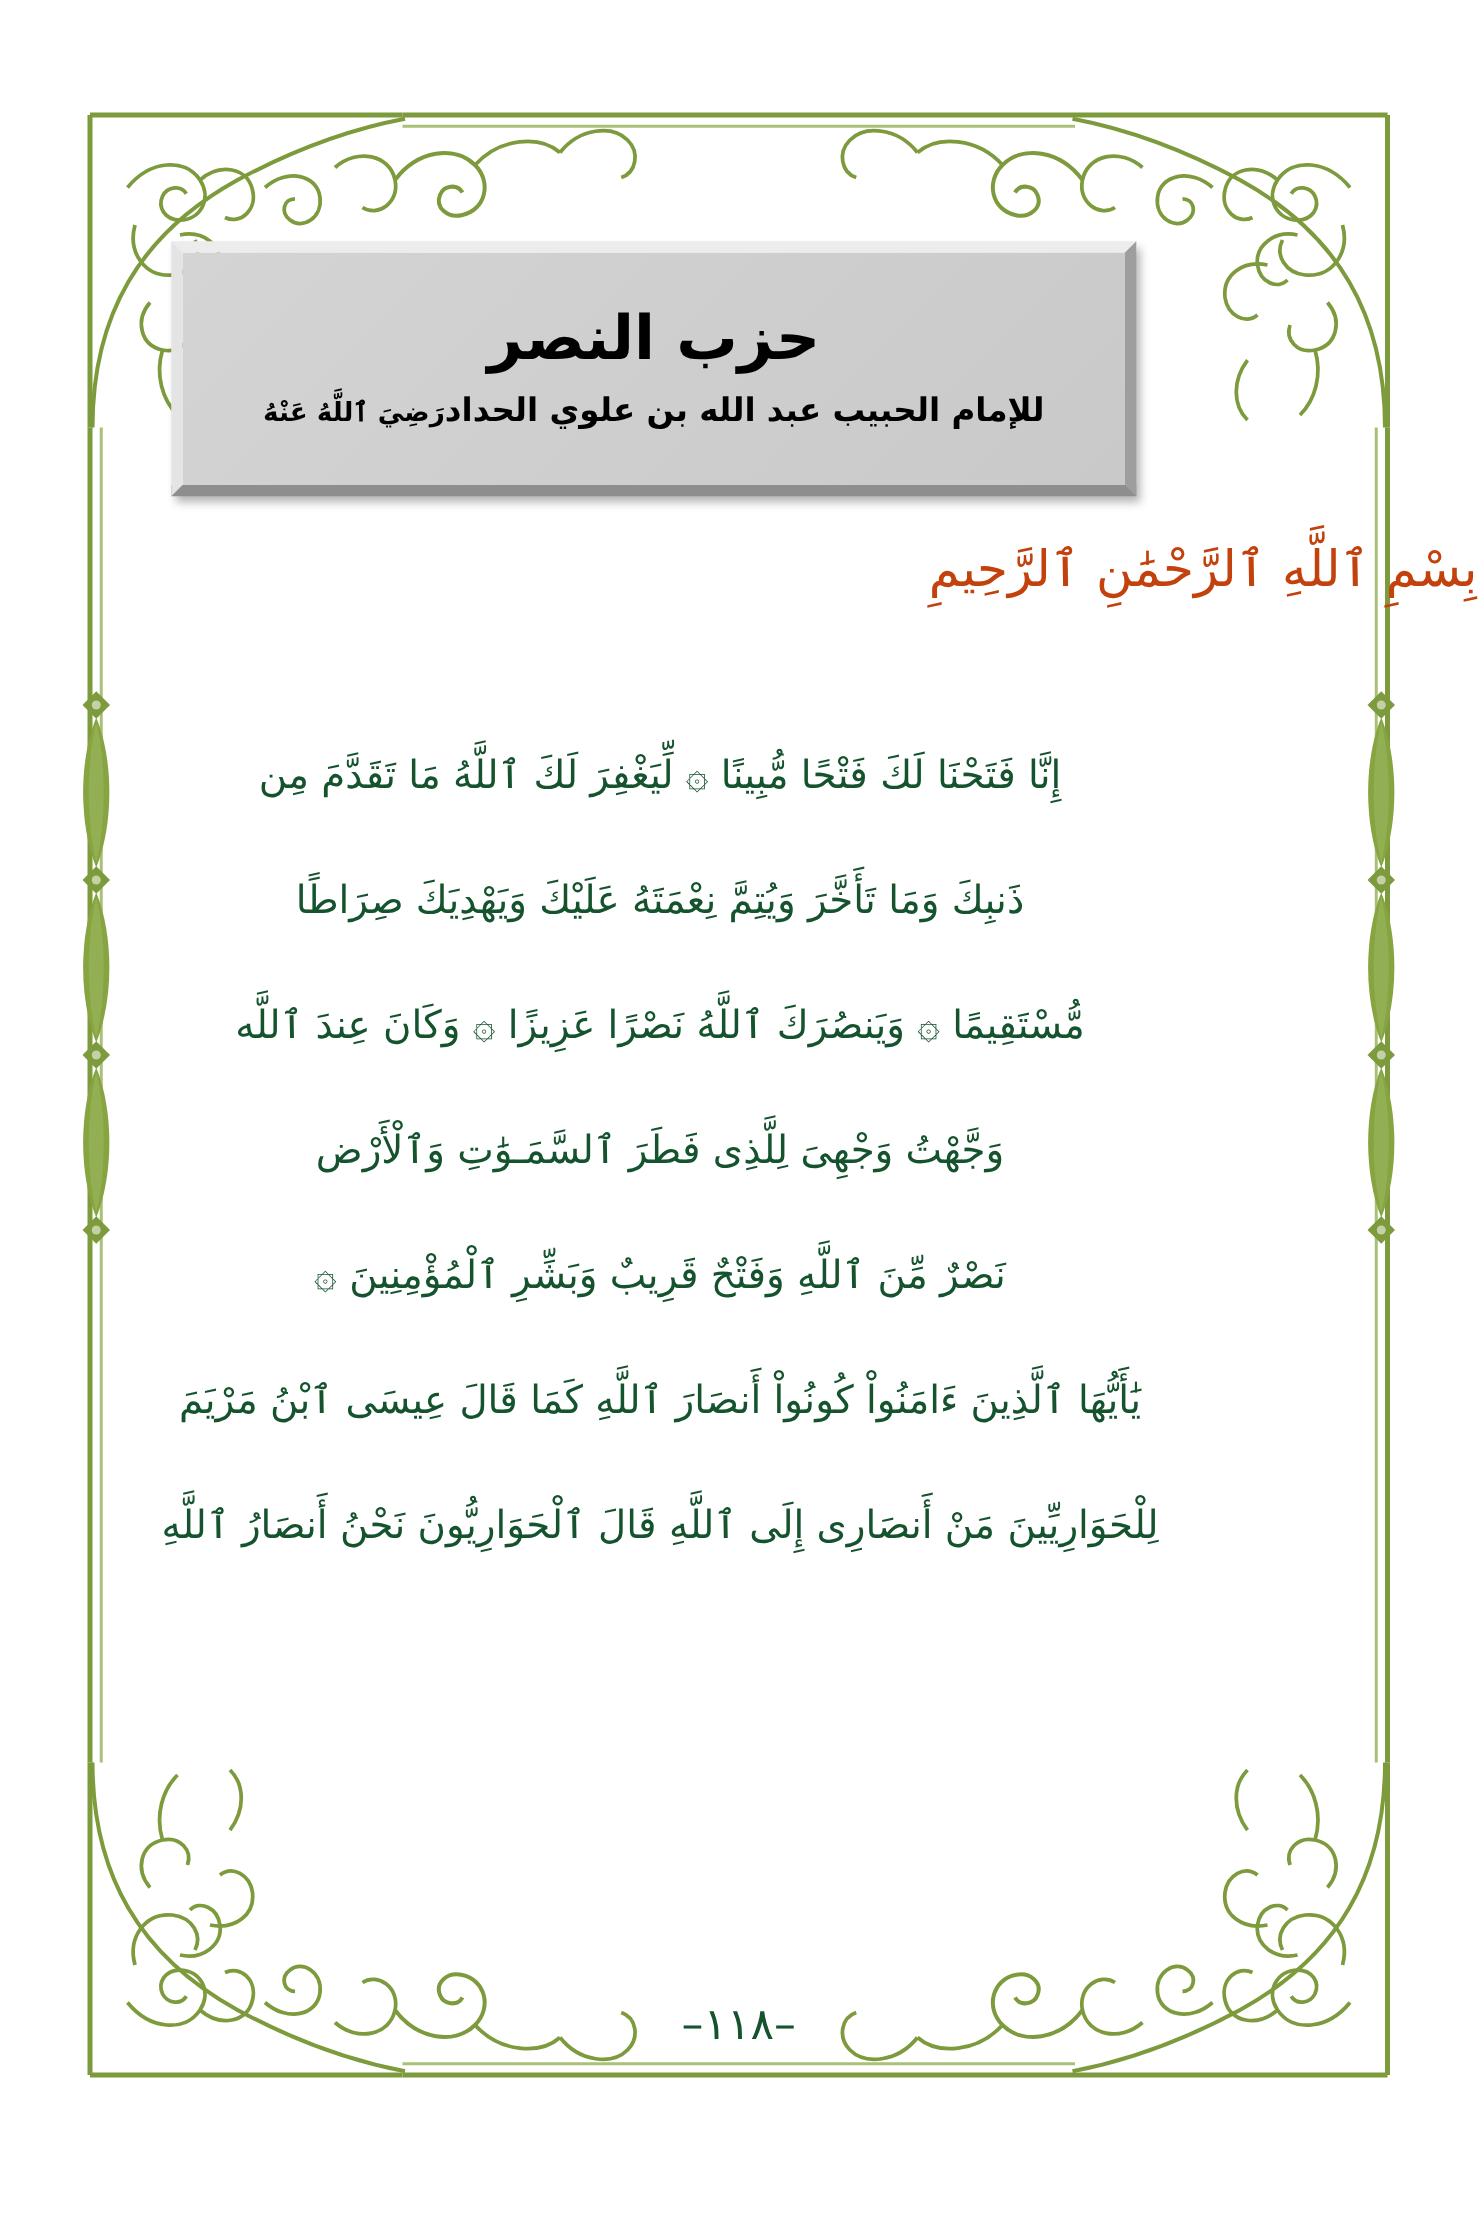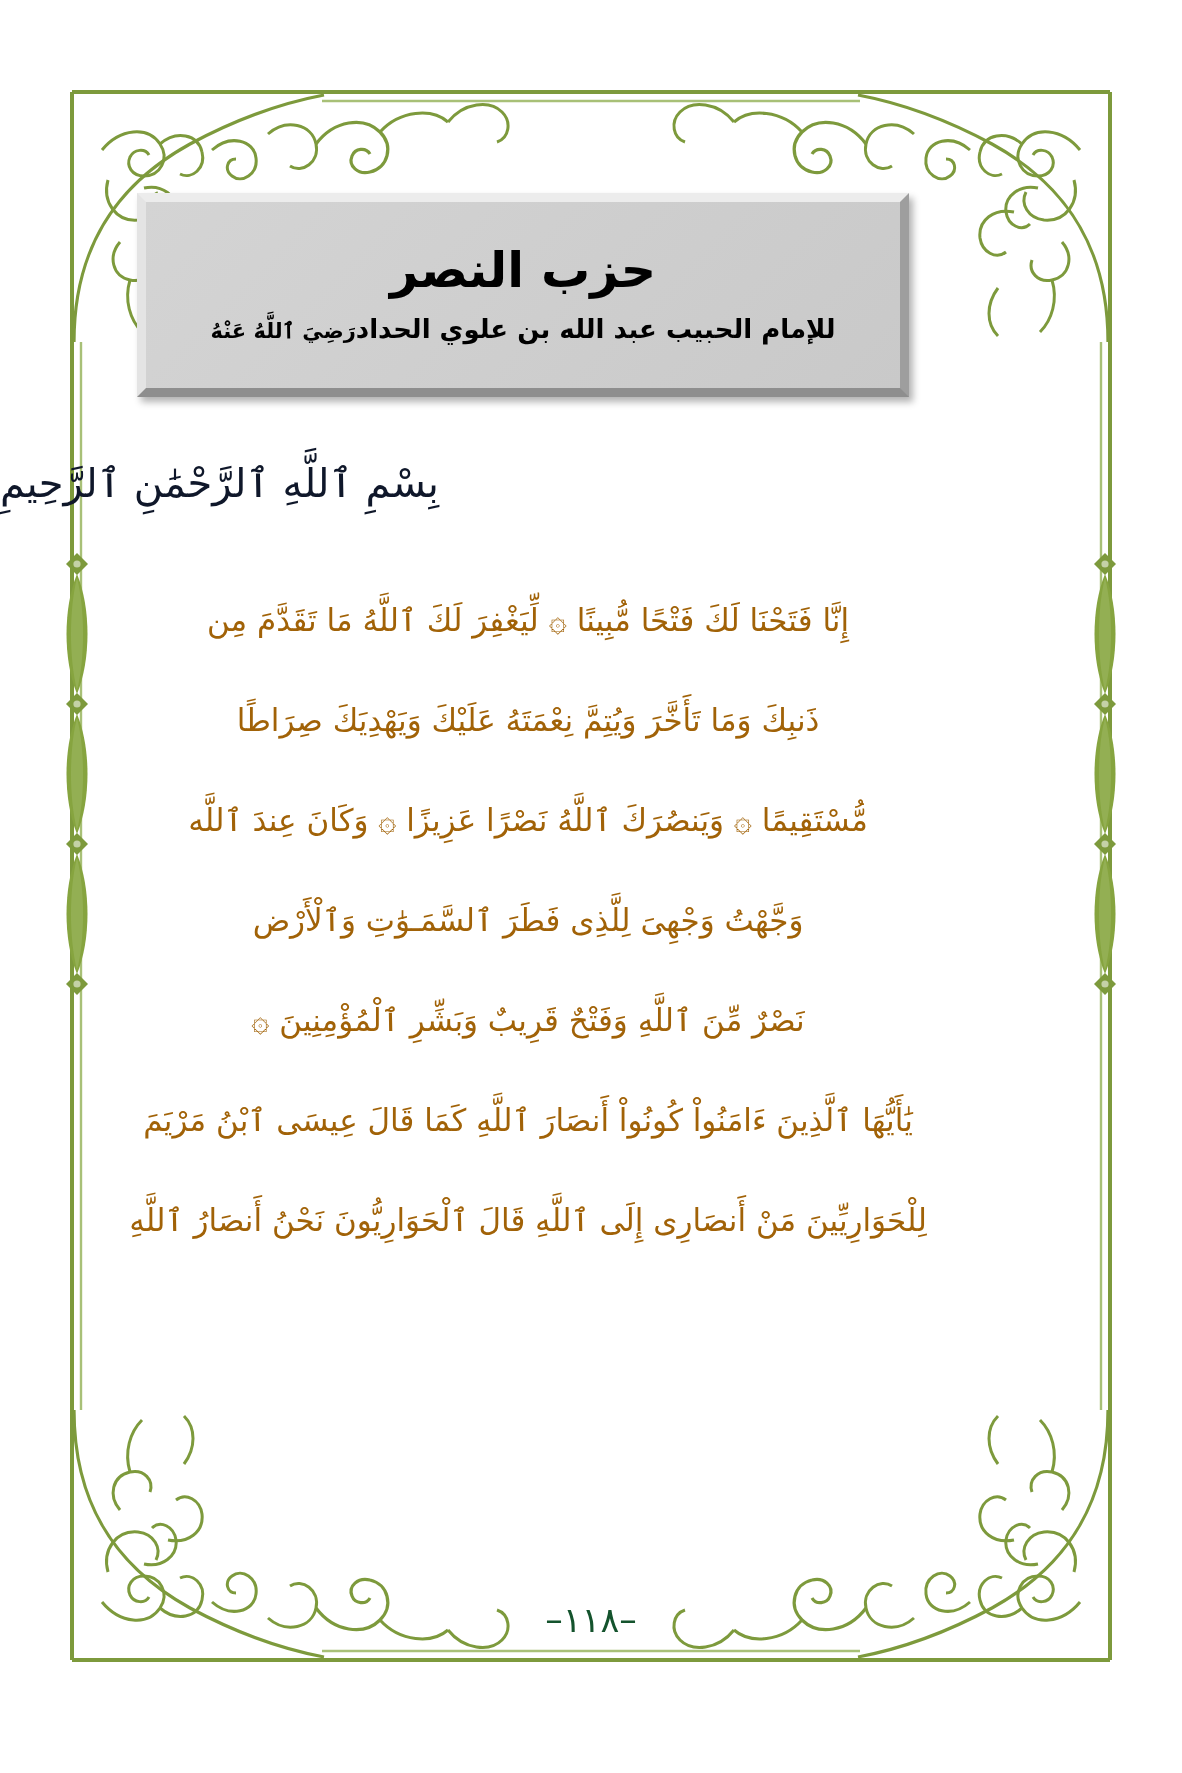--- a/index.html
+++ b/index.html
@@ -70,43 +70,43 @@
   }
   .plaque-subtitle .honorific {
     font-size: 21px;
   }
 
   
   .basmala {
     position: absolute;
     left: 0;
     right: 0;
-    top: 460px;
-    text-align: left;
+    top: 432px;
+    text-align: right;
     font-family: "DejaVu Sans", "Liberation Serif", serif;
     font-size: 40px;
-    color: #0f172a;
+    color: #c2410c;
     direction: rtl;
     letter-spacing: -2px;
   }
 
   
   .body-text {
     position: absolute;
     left: 128px;
     top: 570px;
     width: 800px;
     direction: rtl;
     text-align: center;
   }
   .verse-line {
     font-family: "DejaVu Sans", "Liberation Serif", serif;
     font-size: 31px;
     line-height: 1.0;
-    color: #a16207;
+    color: #14532d;
     height: 100px;
     display: flex;
     align-items: center;
     justify-content: center;
     white-space: nowrap;
     direction: rtl;
     letter-spacing: 0px;
   }
 
   

